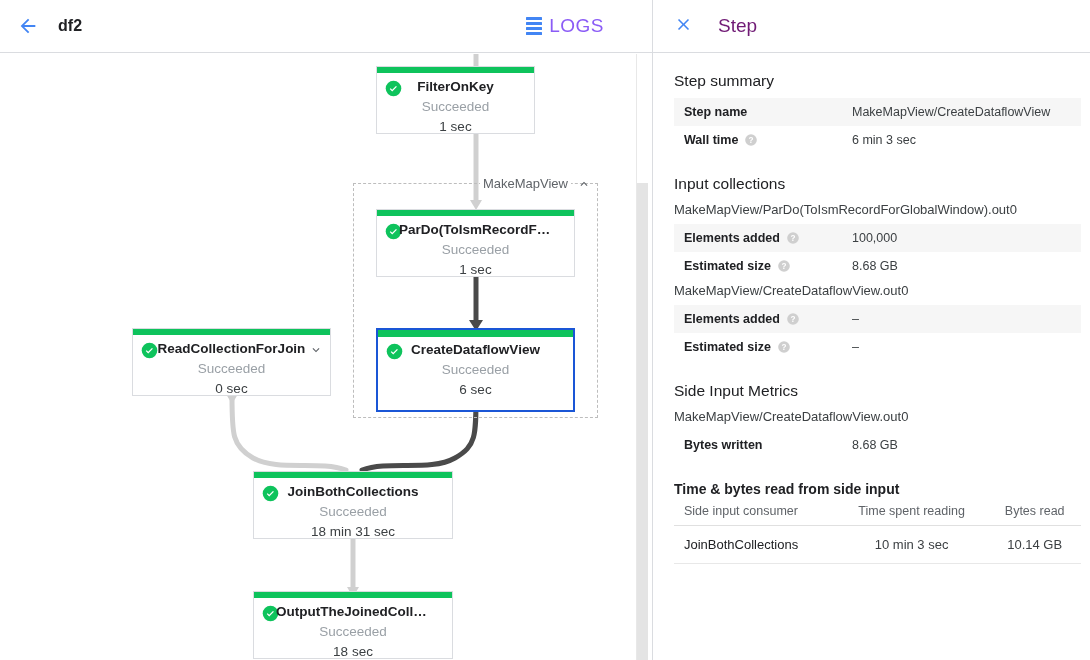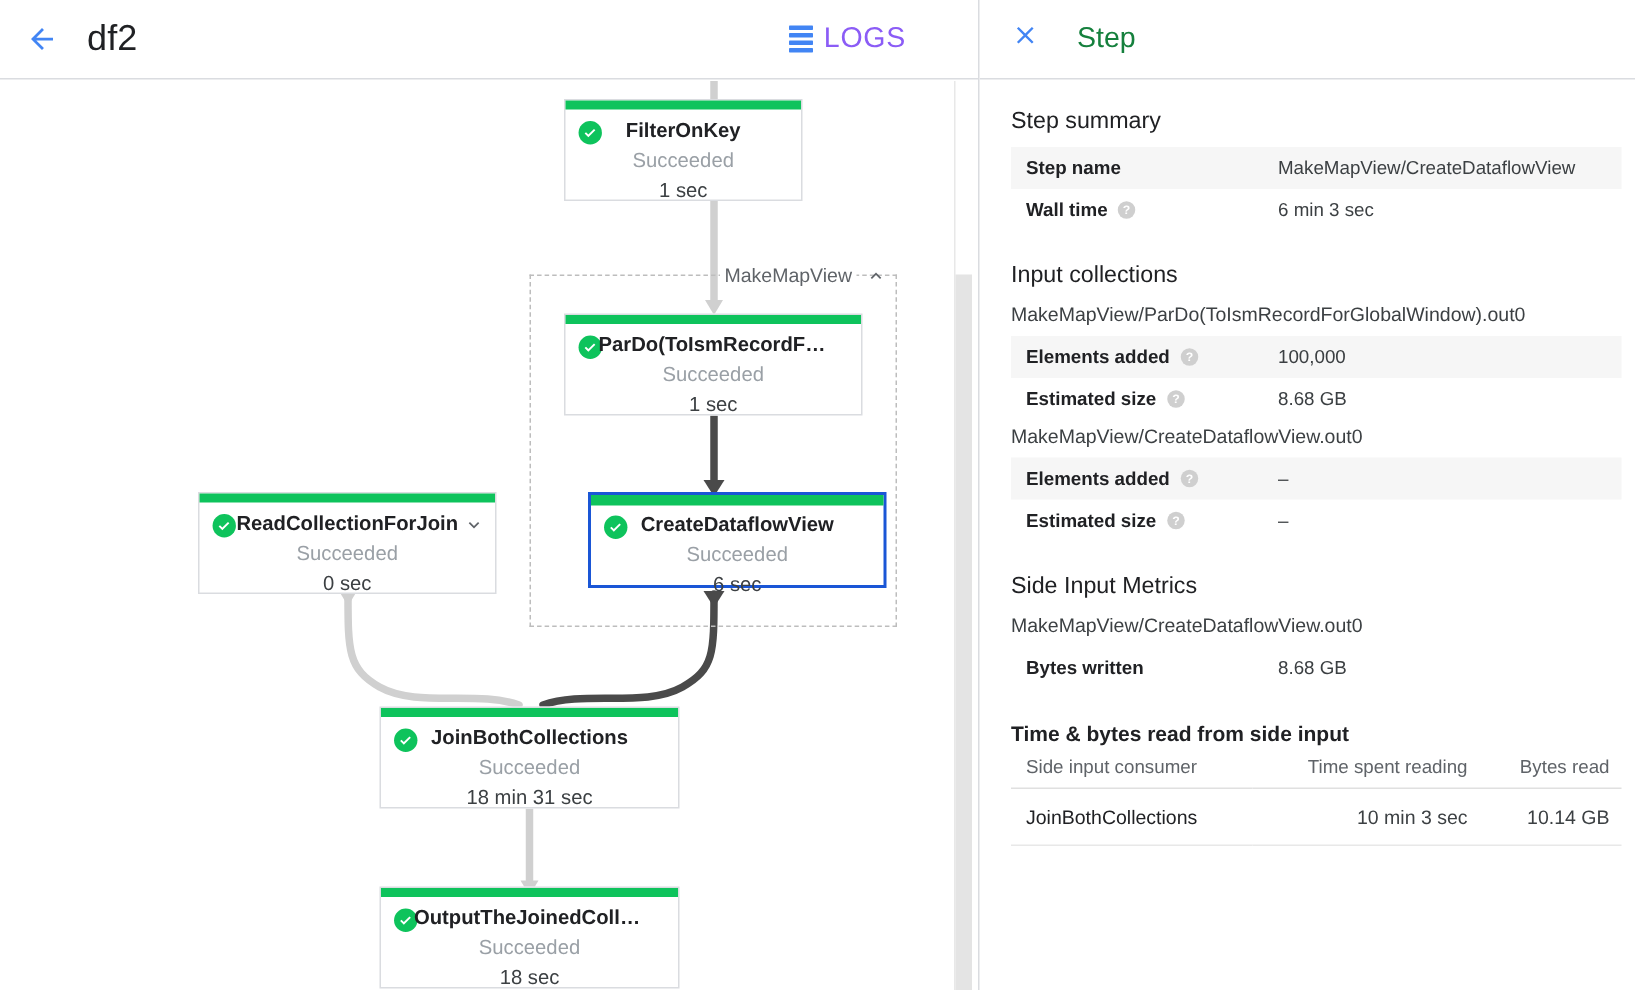--- a/index.html
+++ b/index.html
@@ -28,22 +28,22 @@
     background: #fff;
     display: flex; align-items: center;
   }
   .back-btn {
     width: 44px; height: 44px; margin-left: 6px;
     display: flex; align-items: center; justify-content: center;
     cursor: pointer; border-radius: 50%;
   }
   .back-btn svg { display: block; }
   .job-title {
-    font-size: 24px; color: #202124; margin-left: 8px;
-    letter-spacing: .1px; font-weight: 400;
+    font-size: 16px; color: #202124; margin-left: 8px;
+    letter-spacing: .1px; font-weight: 700;
   }
   .logs-btn {
     position: absolute; right: 48px; top: 50%; transform: translateY(-50%);
     display: flex; align-items: center; gap: 7px;
     cursor: pointer;
   }
   .logs-label {
     color: #8b5cf6; font-size: 19px; font-weight: 500; letter-spacing: .5px;
   }
   .hamburger { display: flex; flex-direction: column; gap: 2.5px; width: 16px; }
@@ -132,21 +132,21 @@
   #right-header {
     height: 53px; border-bottom: 1px solid #dadce0;
     display: flex; align-items: center;
   }
   .close-btn {
     width: 40px; height: 40px; margin-left: 10px;
     display: flex; align-items: center; justify-content: center;
     cursor: pointer; border-radius: 50%;
   }
   .panel-title {
-    font-size: 19px; color: #15803d; margin-left: 15px; font-weight: 400;
+    font-size: 19px; color: #701a75; margin-left: 15px; font-weight: 400;
   }
   #right-body {
     padding: 18px 9px 0 21px;
     height: 607px; overflow: hidden;
   }
   .section-h {
     font-size: 15.5px; color: #202124; font-weight: 400;
     margin: 0 0 7px 0; line-height: 20px;
   }
   .section-h.tight { margin-top: 20px; }
@@ -169,21 +169,21 @@
   .block-title {
     font-size: 14px; font-weight: bold; color: #202124;
     margin: 22px 0 3px 0;
   }
   table.grid { width: 100%; border-collapse: collapse; }
   table.grid th {
     font-size: 12.5px; font-weight: 400; color: #5f6368;
     text-align: left; padding: 4px 8px 7px 10px;
     border-bottom: 1px solid #e0e0e0; white-space: nowrap;
   }
-  table.grid th.num, table.grid td.num { text-align: right; }
+  table.grid th.num, table.grid td.num { text-align: center; }
   table.grid td {
     font-size: 13px; color: #3c4043; padding: 11px 8px 11px 10px;
     border-bottom: 1px solid #e8e8e8;
   }
   table.grid td.first { color: #202124; }
 </style>
 </head>
 <body>
 
 <div id="app">
@@ -264,21 +264,21 @@
               <path fill="#fff" d="M10.2 16.3l-3.5-3.5 1.3-1.3 2.2 2.2 5.3-5.3 1.3 1.3z"></path>
             </svg>
         </span>
         <div class="node-body">
           <div class="node-title">ParDo(ToIsmRecordFor…</div>
           <div class="node-status">Succeeded</div>
           <div class="node-time">1 sec</div>
         </div>
       </div>
 
-      <div class="node selected" style="left:392px; top:274px; width:199px; height:64px;">
+      <div class="node selected" style="left:376px; top:274px; width:199px; height:84px;">
         <div class="node-topbar" style="left:0;right:0;top:0;height:7px;"></div>
         <span class="node-check">
           <svg width="17" height="17" viewBox="0 0 24 24">
               <circle cx="12" cy="12" r="11" fill="#0ec35c"></circle>
               <path fill="#fff" d="M10.2 16.3l-3.5-3.5 1.3-1.3 2.2 2.2 5.3-5.3 1.3 1.3z"></path>
             </svg>
         </span>
         <div class="node-body">
           <div class="node-title">CreateDataflowView</div>
           <div class="node-status">Succeeded</div>

